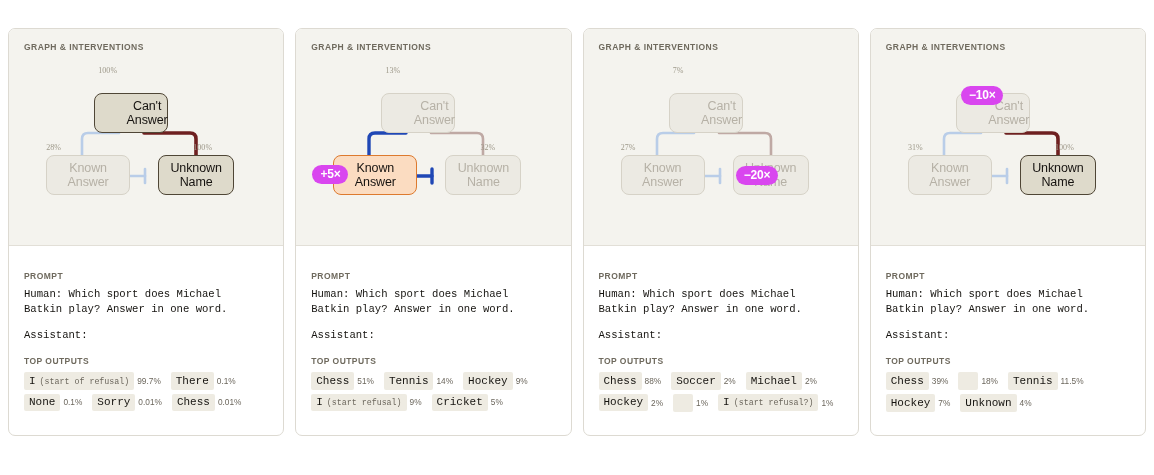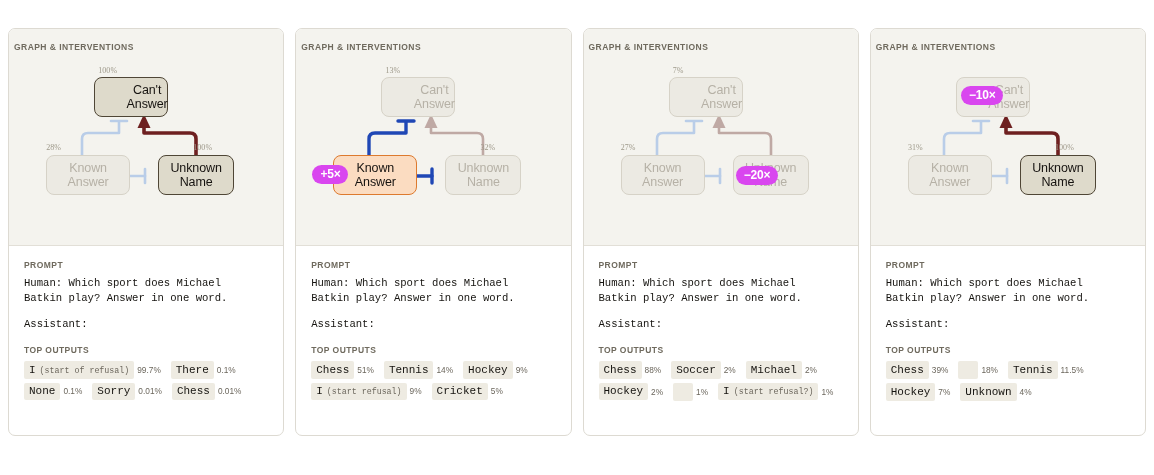--- a/index.html
+++ b/index.html
@@ -35,21 +35,21 @@
   }
   .graph-sec {
     background:#f4f3ee;
     border-bottom:1px solid #e2dfd7;
     height:217px;
     position:relative;
   }
   .sec-label {
     font-size:8.5px; font-weight:bold; letter-spacing:.45px;
     color:#6f6a5e; line-height:1.35;
-    padding:13px 0 0 5px;
+    padding:13px 0 0 15px;
     text-transform:uppercase;
   }
 
   
   .graph-wrap { position:absolute; left:0; top:40px; width:100%; height:175px; }
   .graph-inner { position:relative; width:210px; height:140px; margin:8px auto 0 auto; }
 
   .node {
     position:absolute;
     border-radius:8px;
@@ -61,21 +61,21 @@
   }
   .node.dim {
     background:#eceae3; border:1.6px solid #d6d2c7; color:#b6b1a6;
   }
   .node.active {
     background:#dedacb; border:1.8px solid #4f4636; color:#161310; font-weight:400;
   }
   .node.orange {
     background:#fbdcc1; border:1.8px solid #dd7a2e; color:#161310;
   }
-  .node.cant   { left:53px;  top:0px;   width:74px;  height:40px;padding-left:32px; }
+  .node.cant   { left:53px;  top:16px;   width:74px;  height:40px;padding-left:32px; }
   .node.known  { left:5px;   top:78px;  width:84px;  height:40px; }
   .node.unknown{ left:117px; top:78px;  width:76px;  height:40px; }
 
   .pct {
     position:absolute; font-size:8px; color:#9d9889; letter-spacing:.1px;
     font-family:Liberation Serif, serif;
   }
   .pct.cant    { left:57px;  top:-11px; }
   .pct.known   { left:5px;   top:66px; }
   .pct.unknown { left:152px; top:66px; }
@@ -89,21 +89,21 @@
     z-index:5; white-space:nowrap;
     line-height:1.05;
   }
   .badge.b5  { left:-16px; top:88px; }
   .badge.b20 { left:120px; top:89px; }
   .badge.b10 { left:58px;  top:9px; }
 
   svg.edges { position:absolute; left:0; top:0; width:210px; height:140px; overflow:visible; }
 
   
-  .prompt-sec { padding:14px 15px 0 15px; flex:1; }
+  .prompt-sec { padding:25px 15px 0 15px; flex:1; }
   .mini-label {
     font-size:8.5px; font-weight:bold; letter-spacing:.45px;
     color:#6f6a5e; text-transform:uppercase; margin-bottom:6px;
   }
   .prompt-text {
     font-family:"Liberation Mono", monospace;
     font-size:10.6px; line-height:1.42; color:#15130f;
     white-space:pre-wrap; margin:0 0 0 0;
   }
   .assistant-text {

